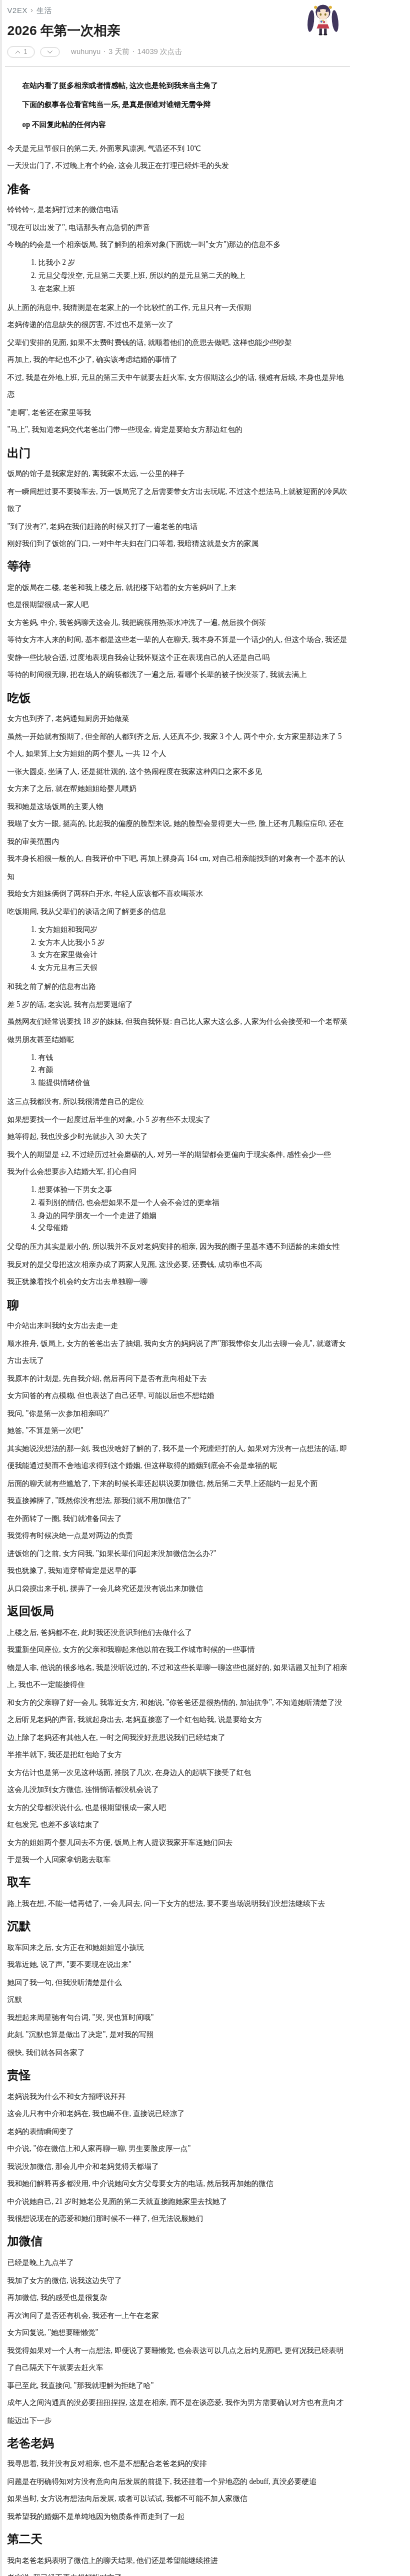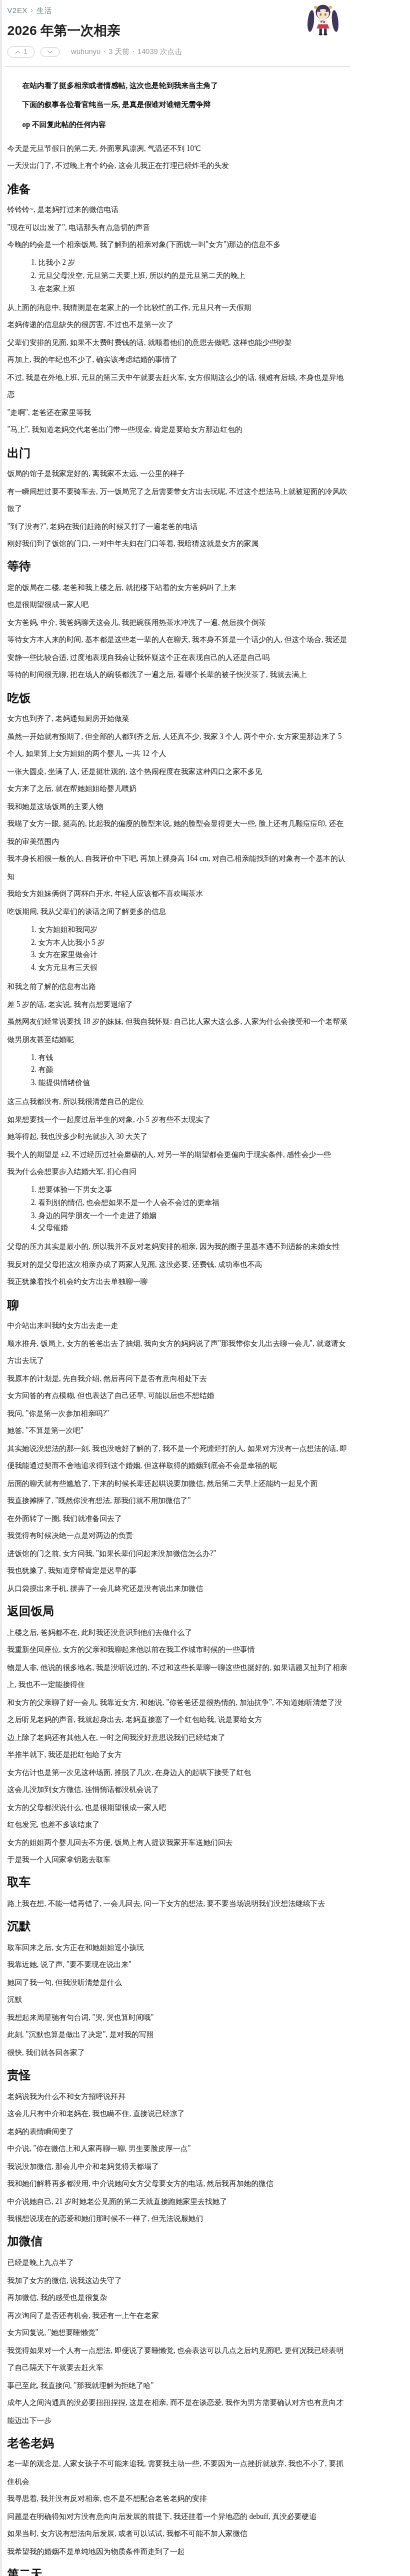--- a/index.html
+++ b/index.html
@@ -224,21 +224,20 @@
       <h2>加微信</h2>
       <p>已经是晚上九点半了</p>
       <p>我加了女方的微信, 说我这边失守了</p>
       <p>再加微信, 我的感受也是很复杂</p>
       <p>再次询问了是否还有机会, 我还有一上午在老家</p>
       <p>女方回复说, "她想要睡懒觉"</p>
       <p>我觉得如果对一个人有一点想法, 即便说了要睡懒觉, 也会表达可以几点之后约见面吧, 更何况我已经表明了自己隔天下午就要去赶火车</p>
       <p>事已至此, 我直接问, "那我就理解为拒绝了哈"</p>
       <p>成年人之间沟通真的没必要扭扭捏捏, 这是在相亲, 而不是在谈恋爱, 我作为男方需要确认对方也有意向才能迈出下一步</p>
       <h2>老爸老妈</h2>
-      <p>老一辈的观念是, 人家女孩子不可能来追我, 需要我主动一些, 不要因为一点挫折就放弃, 我也不小了, 要抓住机会</p>
       <p>我寻思着, 我并没有反对相亲, 也不是不想配合老爸老妈的安排</p>
       <p>问题是在明确得知对方没有意向向后发展的前提下, 我还挂着一个异地恋的 debuff, 真没必要硬追</p>
       <p>如果当时, 女方说有想法向后发展, 或者可以试试, 我都不可能不加人家微信</p>
       <p>我希望我的婚姻不是单纯地因为物质条件而走到了一起</p>
       <h2>第二天</h2>
       <p>我向老爸老妈表明了微信上的聊天结果, 他们还是希望能继续推进</p>
       <p>老实说, 我已经不再去想打扰对方了</p>
       <p>算上微信上的答复, 我算不算已经被拒绝了两次</p>
       <p>强扭的瓜不甜, 虽然两方的家长都很积极想要推进关系</p>
     </div>

